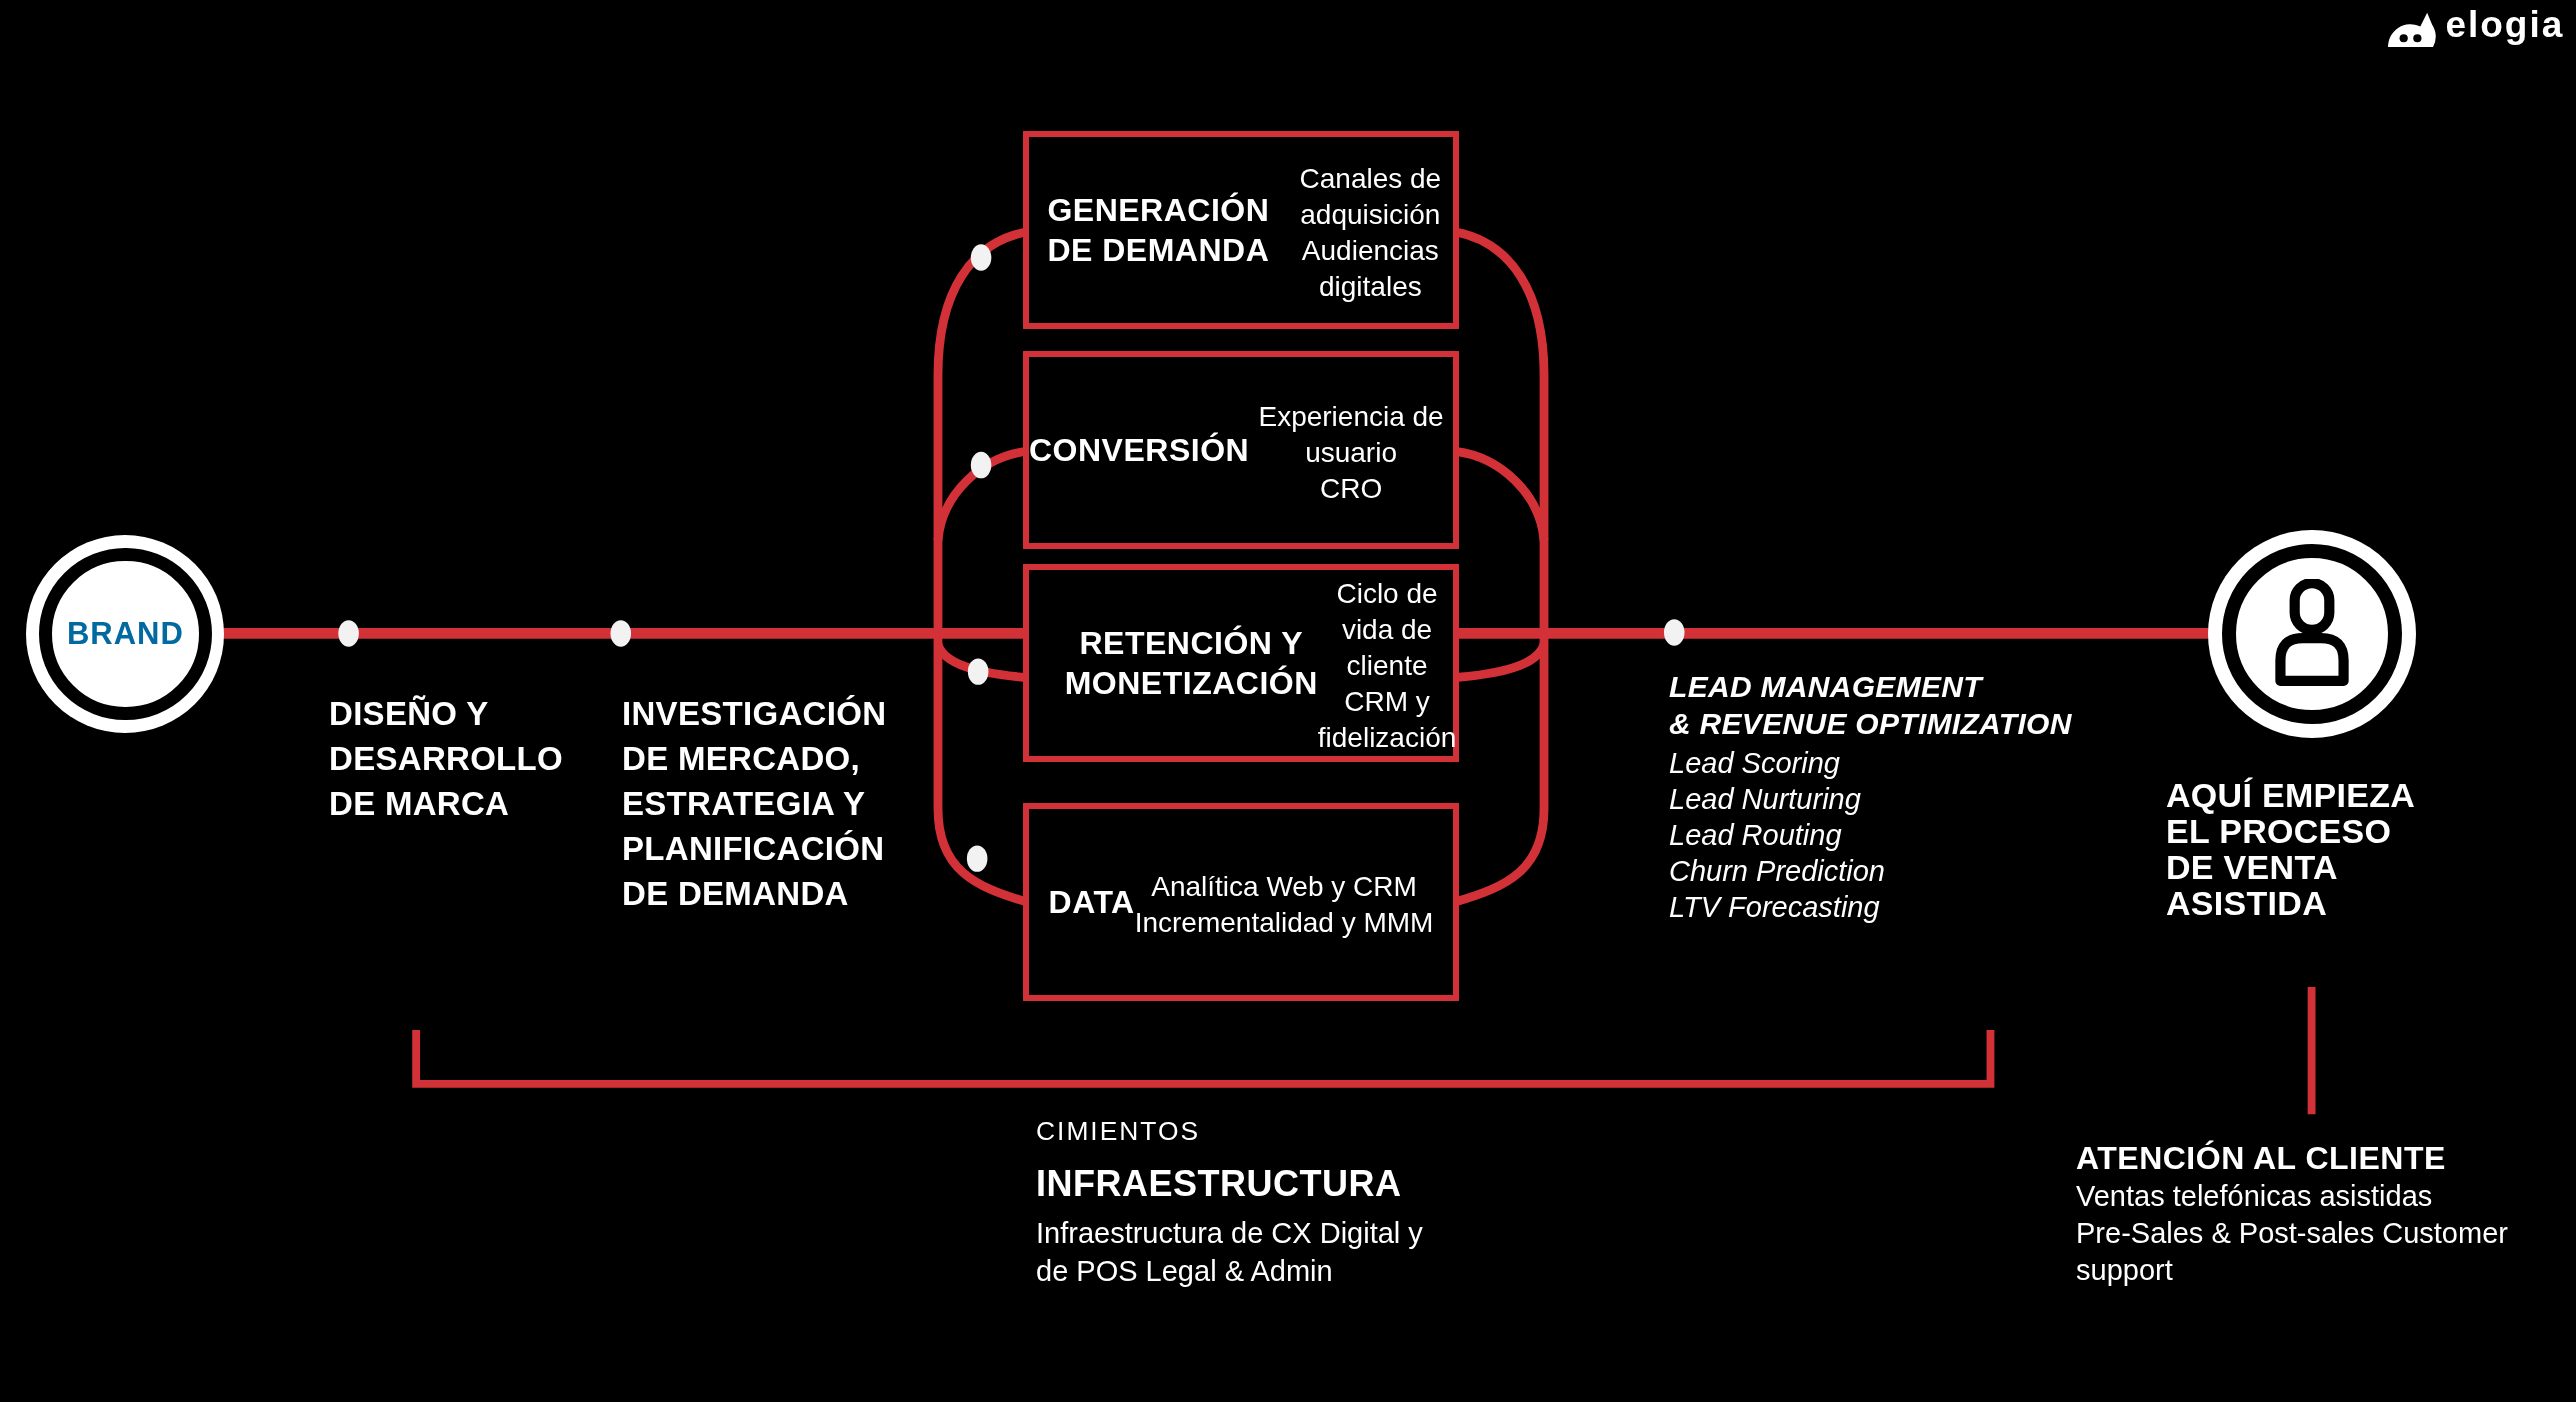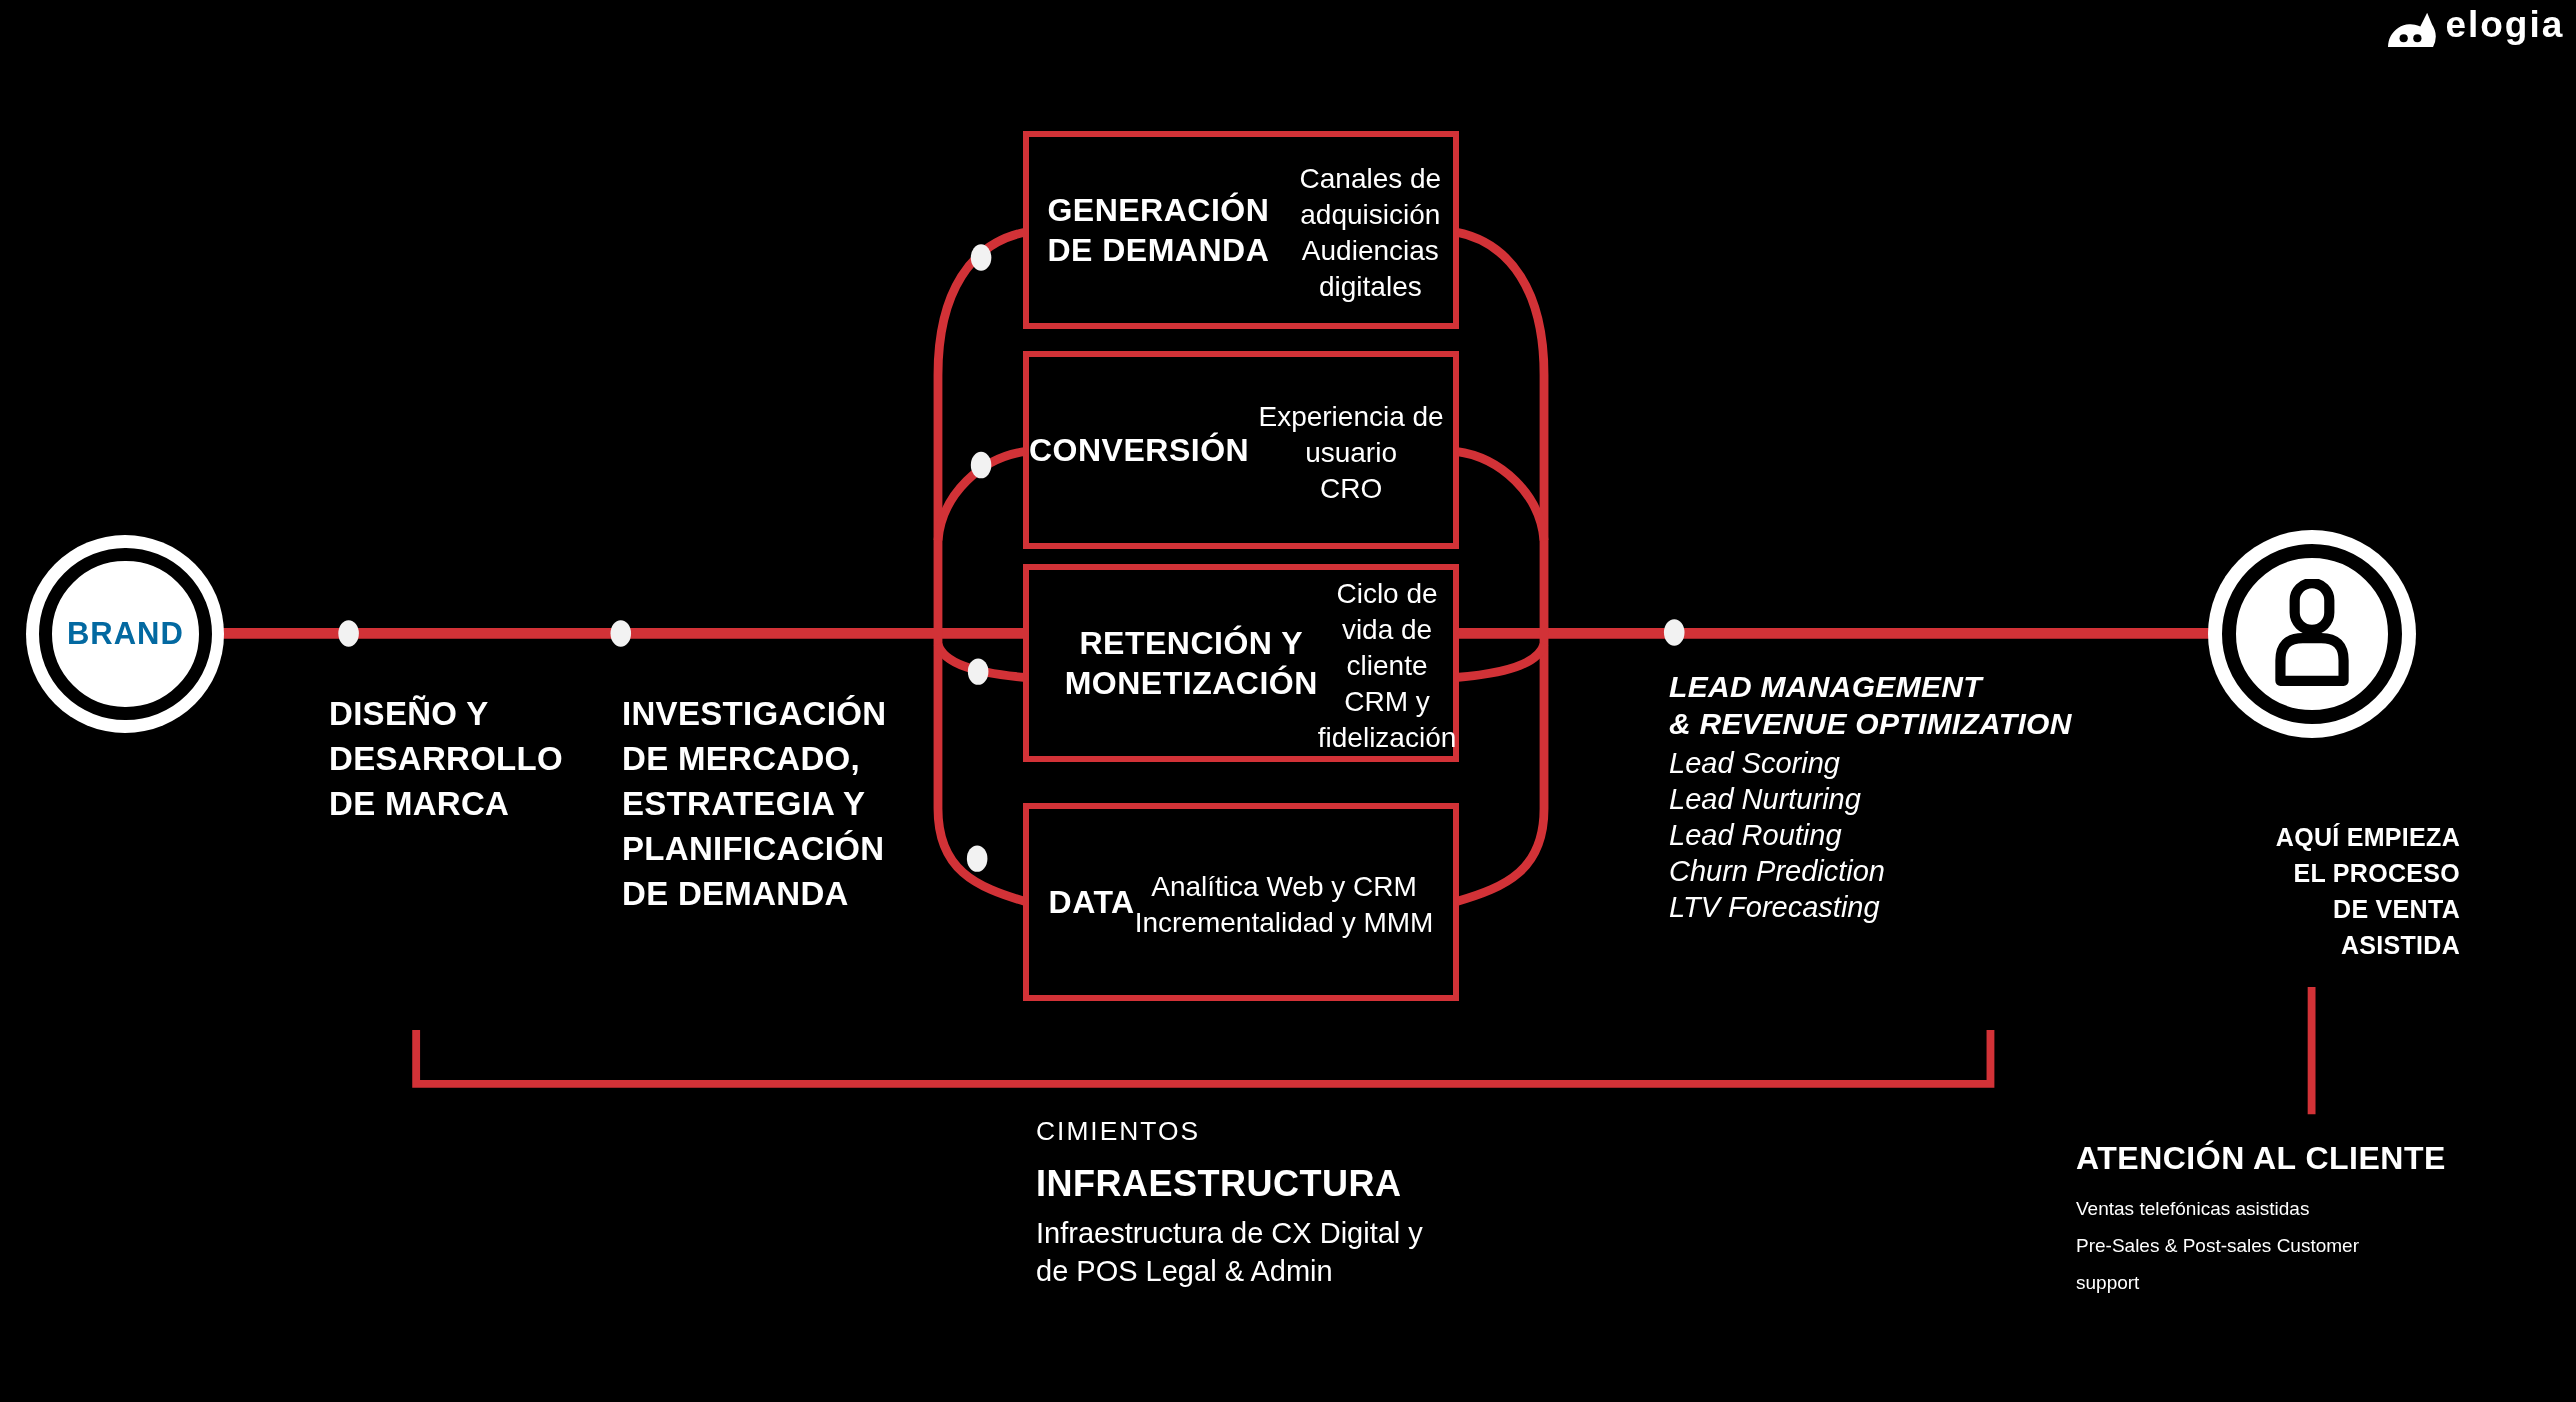--- a/index.html
+++ b/index.html
@@ -29,30 +29,30 @@
   }
   .fbox-title{font-weight:bold;font-size:32px;line-height:40px;max-width:343px;letter-spacing:0.5px;}
   .fbox-lines{font-size:28px;line-height:36px;margin-top:6.9px;}
 
   .tl-label{position:absolute;top:679px;z-index:2;font-weight:bold;font-size:33px;line-height:45px;letter-spacing:0.3px;margin-top:12px;}
 
   .lead-block{position:absolute;left:1669px;top:668px;z-index:2;font-style:italic;}
   .lead-title{font-weight:bold;font-size:30px;line-height:37px;letter-spacing:0.3px;}
   .lead-items{font-size:29px;line-height:36px;margin-top:2.9px;}
 
-  .note{position:absolute;left:2166px;top:819px;width:294px;z-index:2;text-align:right;font-weight:bold;font-size:25px;line-height:36px;letter-spacing:0.3px;}
+  .note{position:absolute;left:2166px;top:777px;width:294px;z-index:2;text-align:left;font-weight:bold;font-size:34px;line-height:36px;letter-spacing:0.3px;}
 
   .foundations{position:absolute;left:1036px;top:1116px;z-index:2;}
   .kicker{font-size:26.4px;letter-spacing:2px;font-weight:normal;}
   .fnd-title{font-weight:bold;font-size:36px;margin-top:15.7px;letter-spacing:0.5px;}
   .fnd-lines{font-size:29px;line-height:38px;margin-top:9.8px;}
 
   .care{position:absolute;left:2076px;top:1140px;z-index:2;}
   .care-title{font-weight:bold;font-size:32px;letter-spacing:0.5px;}
-  .care-lines{font-size:19px;line-height:37px;margin-top:13px;}
+  .care-lines{font-size:29px;line-height:37px;margin-top:1px;}
 
   .node{position:absolute;border-radius:50%;background:#fff;z-index:3;}
   .node-brand{left:26.4px;top:535px;width:198px;height:198px;}
   .node-person{left:2208px;top:530px;width:208px;height:208px;}
   .inner-ring{
     position:absolute;inset:12.7px;border:13.7px solid #000;border-radius:50%;
     background:#fff;display:flex;align-items:center;justify-content:center;
   }
   .node-person .inner-ring{inset:13.7px;border-width:14.7px;}
   .brand-label{font-weight:bold;font-size:31px;color:#0369a1;letter-spacing:1px;}

